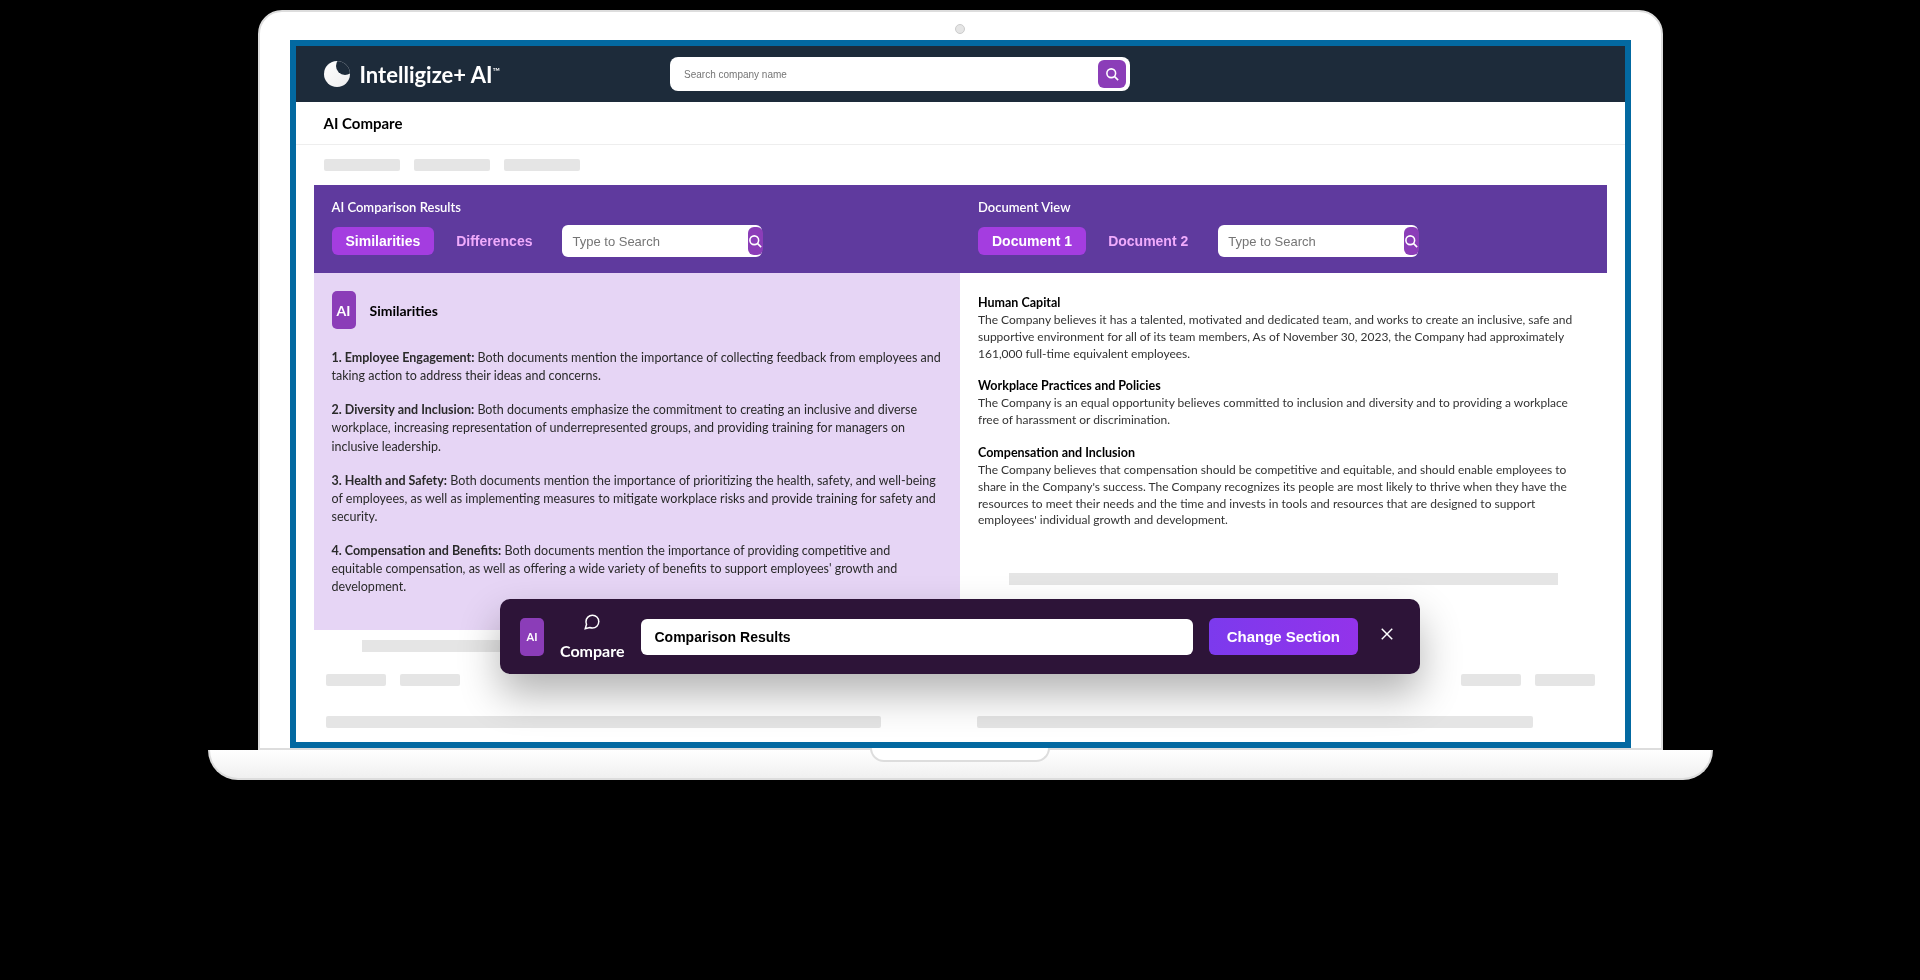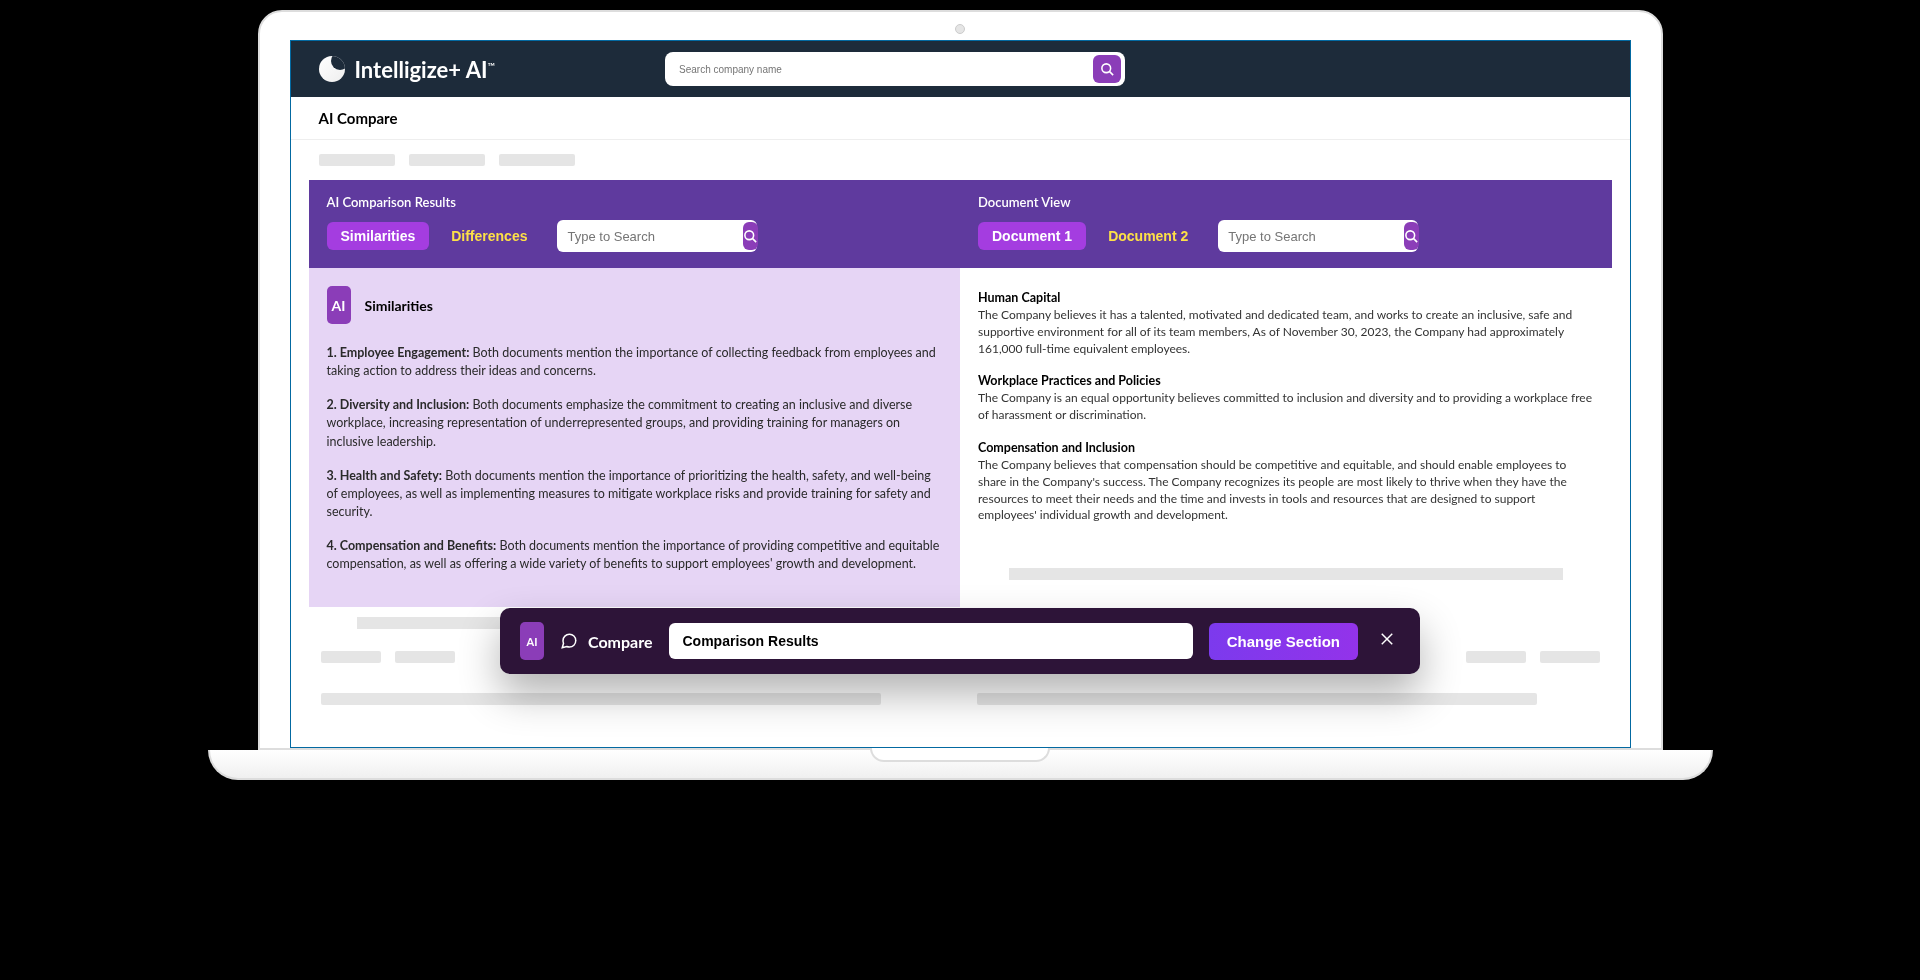--- a/index.html
+++ b/index.html
@@ -53,21 +53,21 @@
   width: 180px;
   height: 14px;
   background: #fff;
   border: 2px solid #ddd;
   border-top: none;
   border-radius: 0 0 16px 16px;
 }
 .screen {
   background: #fff;
   height: 100%;
-  border: 1px solid #0369a1;
+  border: 6px solid #0369a1;
   overflow: hidden;
 }
 .header {
   background: #1d2b3a;
   height: 56px;
   display: flex;
   align-items: center;
   padding: 0 28px;
 }
 .logo-wrap { display: flex; align-items: center; gap: 10px; }
@@ -140,21 +140,21 @@
 .panel-controls { display: flex; align-items: center; gap: 8px; }
 .pill {
   padding: 6px 14px;
   border-radius: 6px;
   font-size: 14px;
   font-weight: 600;
   border: none;
   cursor: pointer;
 }
 .pill.active { background: #a43de0; color: #fff; }
-.pill.inactive { background: transparent; color: #fde047; }
+.pill.inactive { background: transparent; color: #f0abfc; }
 .panel-search {
   margin-left: 8px;
   background: #fff; border-radius: 6px;
   display: flex; align-items: center;
   width: 200px; height: 32px;
   padding: 0 4px 0 10px;
 }
 .panel-search input {
   border: none; outline: none; flex: 1;
   font-size: 13px; color: #555;
@@ -206,21 +206,21 @@
   bottom: 74px;
   background: #2d1438;
   border-radius: 10px;
   padding: 14px 20px;
   display: flex; align-items: center; gap: 16px;
   box-shadow: 0 20px 40px rgba(0,0,0,0.3);
   width: 920px;
 }
 .compare-label {
   display: flex; align-items: center; gap: 10px;
-  color: #fff; font-weight: 700; font-size: 16px;
+  color: #fff; font-weight: 700; font-size: 16px; flex-direction: column;
 }
 .floating-input {
   flex: 1;
   background: #fff; border-radius: 6px;
   padding: 10px 14px;
   font-size: 14px; font-weight: 600;
   border: none; outline: none;
 }
 .change-btn {
   background: linear-gradient(90deg, #7c3aed, #9333ea);

